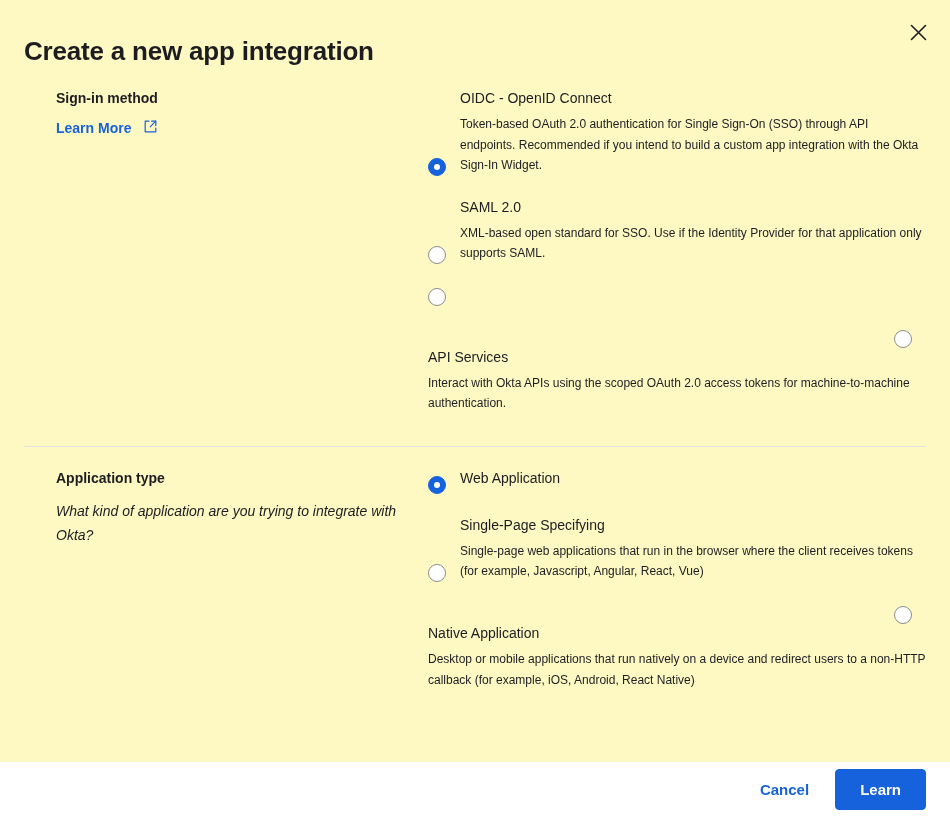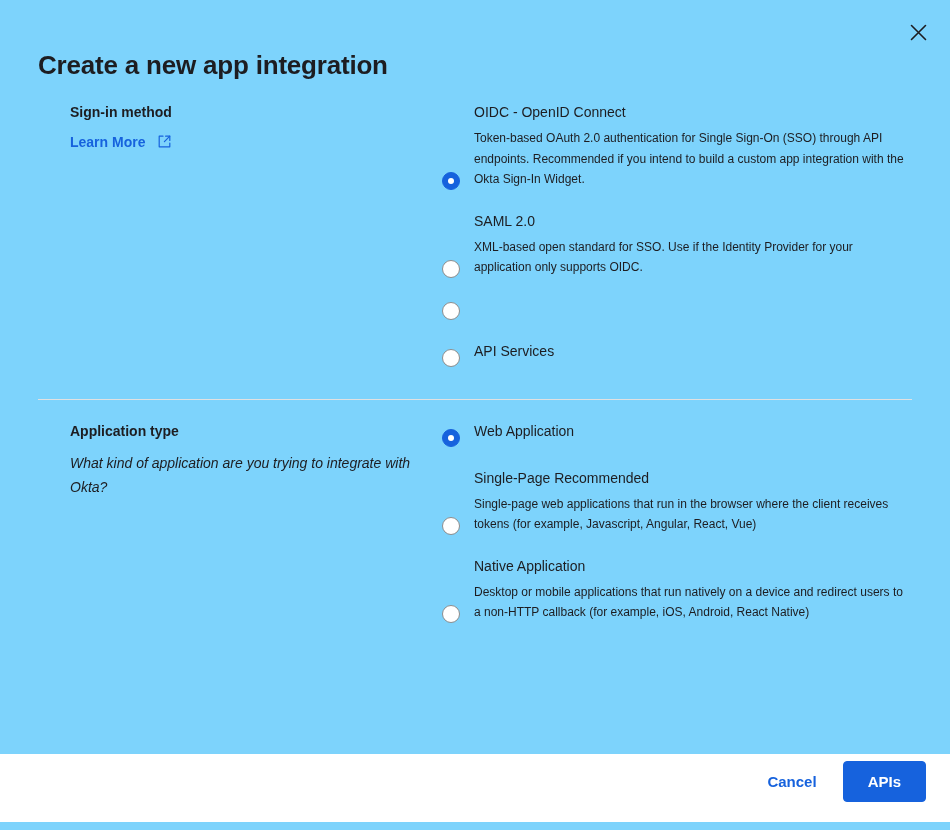--- a/index.html
+++ b/index.html
@@ -12,22 +12,22 @@
     height: 830px;
     background: #ffffff;
     font-family: "Liberation Sans", sans-serif;
     color: #1d1d21;
     overflow: hidden;
   }
   .dialog {
     position: relative;
     width: 950px;
     height: 830px;
-    background: #7dd3fc;
-    padding: 14px;
+    background: #fef9c3;
+    padding: 0;
   }
   .close-btn {
     position: absolute;
     top: 16px;
     right: 16px;
     width: 32px;
     height: 32px;
     border: none;
     background: transparent;
     cursor: pointer;
@@ -79,37 +79,36 @@
     color: #1d1d21;
     line-height: 1.72;
     margin: 0 0 22px 0;
     max-width: 345px;
     font-style: italic;
   }
   .section-desc.last { margin-bottom: 0; }
 
   .learn-more {
     display: inline-flex;
-    align-items: center;
     gap: 13px;
     font-size: 14px;
     font-weight: 700;
     color: #1662dd;
     text-decoration: none;
     cursor: pointer;
   }
   .learn-more svg { display: block; }
 
   .option {
     display: flex;
     align-items: flex-end;
     margin-bottom: 22px;
     cursor: pointer;
   }
-  .option:last-child { margin-bottom: 0; }
+  .option:last-child { margin-bottom: 0; flex-direction: column; }
 
   .radio {
     flex: 0 0 auto;
     width: 18px;
     height: 18px;
     border-radius: 50%;
     border: 1px solid #8d8d8d;
     background: #fff;
     margin-right: 14px;
     margin-top: 2px;
@@ -150,21 +149,21 @@
   .divider {
     height: 1px;
     background: #e1e1e1;
     margin: 32px 0 0 0;
   }
 
   .footer {
     position: absolute;
     left: 0;
     right: 0;
-    bottom: 8px;
+    bottom: 0;
     height: 68px;
     display: flex;
     align-items: center;
     justify-content: flex-end;
     gap: 12px;
     padding: 0 24px 14px 24px;
     background: #ffffff;
   }
   .btn-cancel {
     border: none;
@@ -223,34 +222,35 @@
           <div class="option-body">
             <div class="option-title">OIDC - OpenID Connect</div>
             <div class="option-desc">Token-based OAuth 2.0 authentication for Single Sign-On (SSO) through API endpoints. Recommended if you intend to build a custom app integration with the Okta Sign-In Widget.</div>
           </div>
         </div>
 
         <div class="option">
           <span class="radio"></span>
           <div class="option-body">
             <div class="option-title">SAML 2.0</div>
-            <div class="option-desc">XML-based open standard for SSO. Use if the Identity Provider for your application only supports OIDC.</div>
+            <div class="option-desc">XML-based open standard for SSO. Use if the Identity Provider for that application only supports SAML.</div>
           </div>
         </div>
 
         <div class="option">
           <span class="radio"></span>
           <div class="option-body">
           </div>
         </div>
 
         <div class="option">
           <span class="radio"></span>
           <div class="option-body">
             <div class="option-title">API Services</div>
+            <div class="option-desc">Interact with Okta APIs using the scoped OAuth 2.0 access tokens for machine-to-machine authentication.</div>
           </div>
         </div>
 
       </div>
     </div>
 
     <div class="divider"></div>
 
     <div class="section">
       <div class="section-left">
@@ -263,36 +263,36 @@
         <div class="option">
           <span class="radio checked"></span>
           <div class="option-body">
             <div class="option-title">Web Application</div>
           </div>
         </div>
 
         <div class="option">
           <span class="radio"></span>
           <div class="option-body">
-            <div class="option-title">Single-Page Recommended</div>
+            <div class="option-title">Single-Page Specifying</div>
             <div class="option-desc">Single-page web applications that run in the browser where the client receives tokens (for example, Javascript, Angular, React, Vue)</div>
           </div>
         </div>
 
         <div class="option">
           <span class="radio"></span>
           <div class="option-body">
             <div class="option-title">Native Application</div>
             <div class="option-desc">Desktop or mobile applications that run natively on a device and redirect users to a non-HTTP callback (for example, iOS, Android, React Native)</div>
           </div>
         </div>
 
       </div>
     </div>
 
   </div>
 
   <div class="footer">
     <button class="btn-cancel">Cancel</button>
-    <button class="btn-next">APIs</button>
+    <button class="btn-next">Learn</button>
   </div>
 
 </div>
 
 </body></html>

